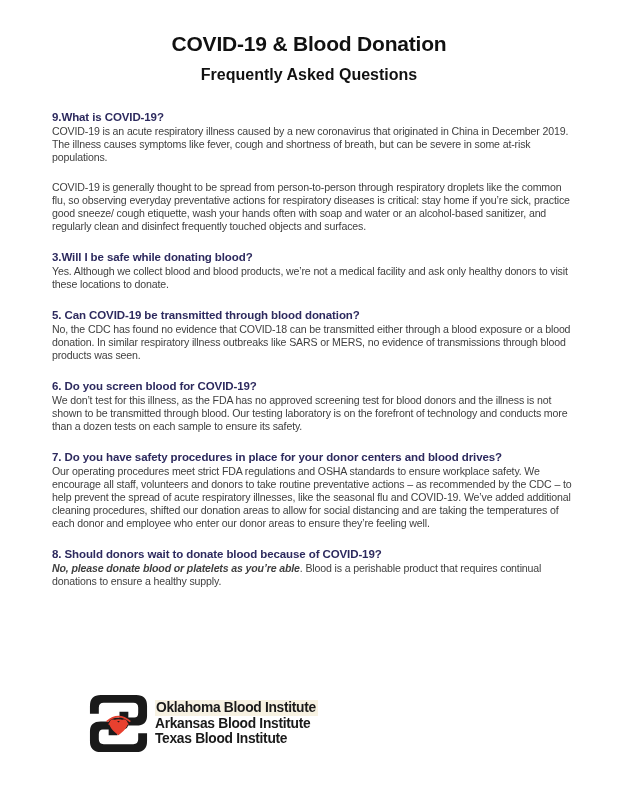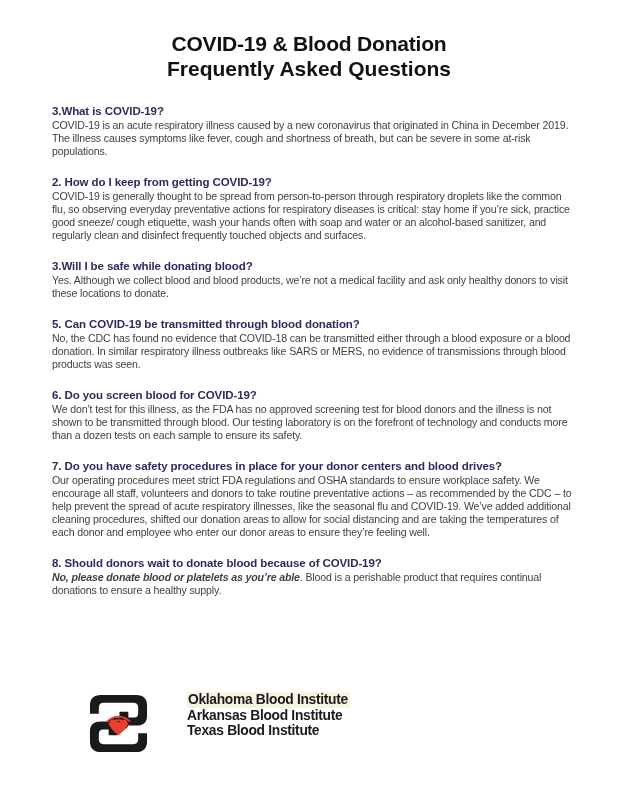--- a/index.html
+++ b/index.html
@@ -17,24 +17,24 @@
     text-align: center;
     color: #111111;
   }
   .doc-title {
     font-size: 21px;
     line-height: 25px;
     font-weight: bold;
     letter-spacing: -0.2px;
   }
   .doc-subtitle {
-    font-size: 21px;
+    font-size: 16px;
     line-height: 21px;
     font-weight: bold;
-    margin-top: 2px;
+    margin-top: 8px;
   }
   .faq-list {
     margin: 25px 43px 0 52px;
     width: 523px;
   }
   .faq-item { margin-bottom: 17px; }
   .faq-question {
     font-size: 11.5px;
     line-height: 14px;
     font-weight: bold;
@@ -53,22 +53,21 @@
     position: absolute;
     top: 692px;
     left: 87px;
     right: 30px;
     display: flex;
     align-items: center;
     gap: 38px;
   }
   .logo {
     display: flex;
-    align-items: flex-start;
-    gap: 32px;
+    align-items: center;
   }
   .obi-logo .logo-icon { width: 63px; height: 63px; flex: 0 0 auto; }
   .obi-text {
     margin-left: 5px;
     font-weight: bold;
     color: #1a1a1a;
     font-size: 13.8px;
     line-height: 15.6px;
     letter-spacing: -0.3px;
     white-space: nowrap;
@@ -98,26 +97,25 @@
 <div class="page">
 
   <header class="doc-header">
     <div class="doc-title">COVID-19 &amp; Blood Donation</div>
     <div class="doc-subtitle">Frequently Asked Questions</div>
   </header>
 
   <main class="faq-list">
 
     <section class="faq-item">
-      <h3 class="faq-question">3.What is COVID-19?</h3>
+      <h3 class="faq-question">9.What is COVID-19?</h3>
       <p class="faq-answer">COVID-19 is an acute respiratory illness caused by a new coronavirus that originated in China in December 2019. The illness causes symptoms like fever, cough and shortness of breath, but can be severe in some at-risk populations.</p>
     </section>
 
     <section class="faq-item">
-      <h3 class="faq-question">2. How do I keep from getting COVID-19?</h3>
       <p class="faq-answer">COVID-19 is generally thought to be spread from person-to-person through respiratory droplets like the common flu, so observing everyday preventative actions for respiratory diseases is critical: stay home if you’re sick, practice good sneeze/ cough etiquette, wash your hands often with soap and water or an alcohol-based sanitizer, and regularly clean and disinfect frequently touched objects and surfaces.</p>
     </section>
 
     <section class="faq-item">
       <h3 class="faq-question">3.Will I be safe while donating blood?</h3>
       <p class="faq-answer">Yes. Although we collect blood and blood products, we’re not a medical facility and ask only healthy donors to visit these locations to donate.</p>
     </section>
 
     <section class="faq-item">
     </section>

